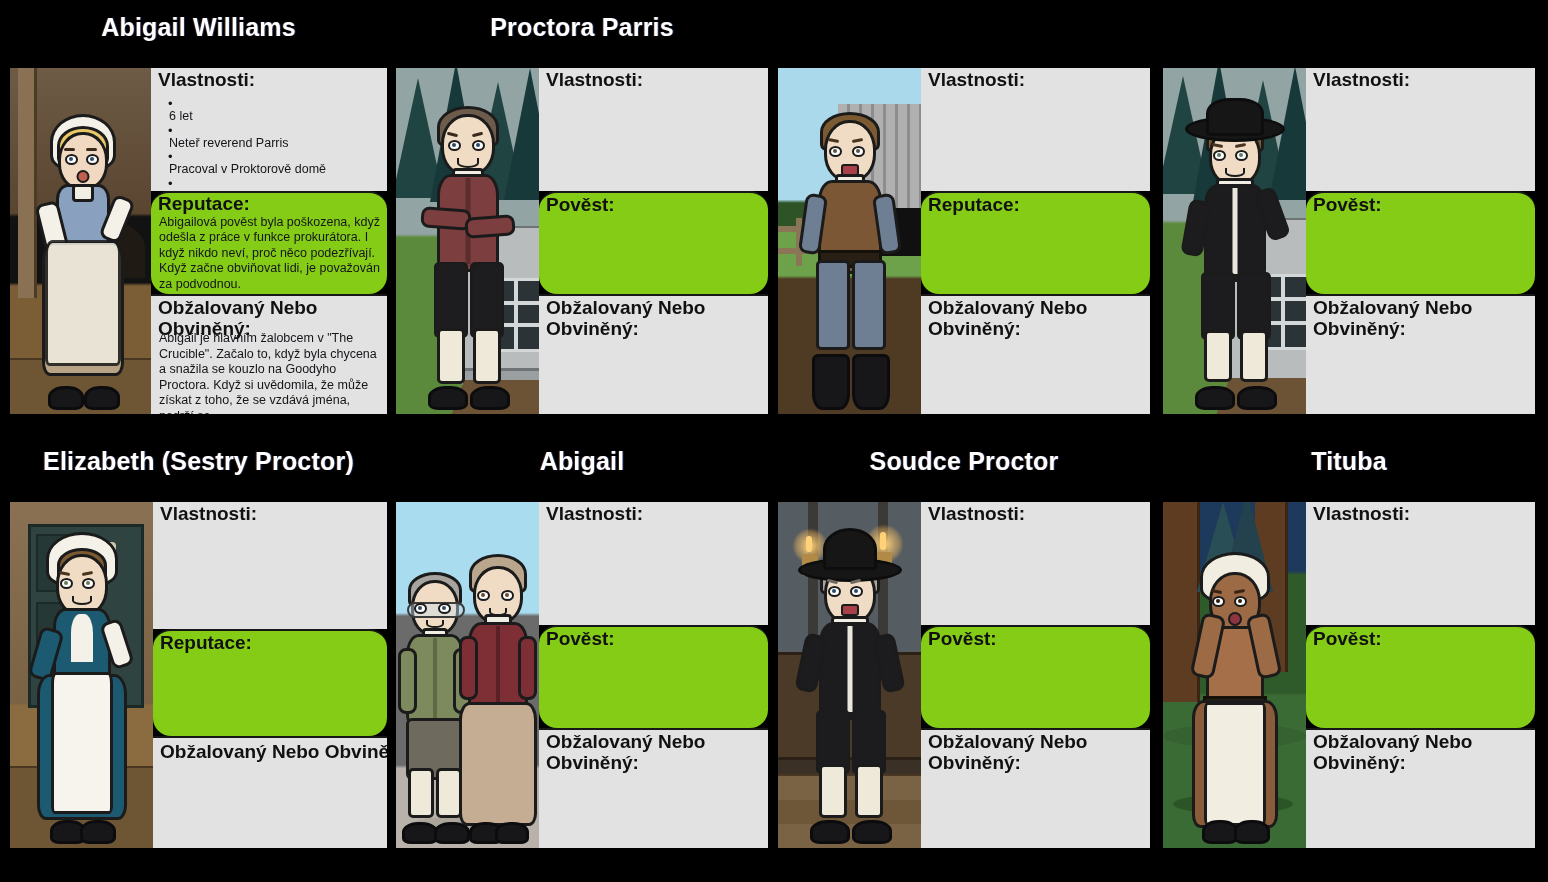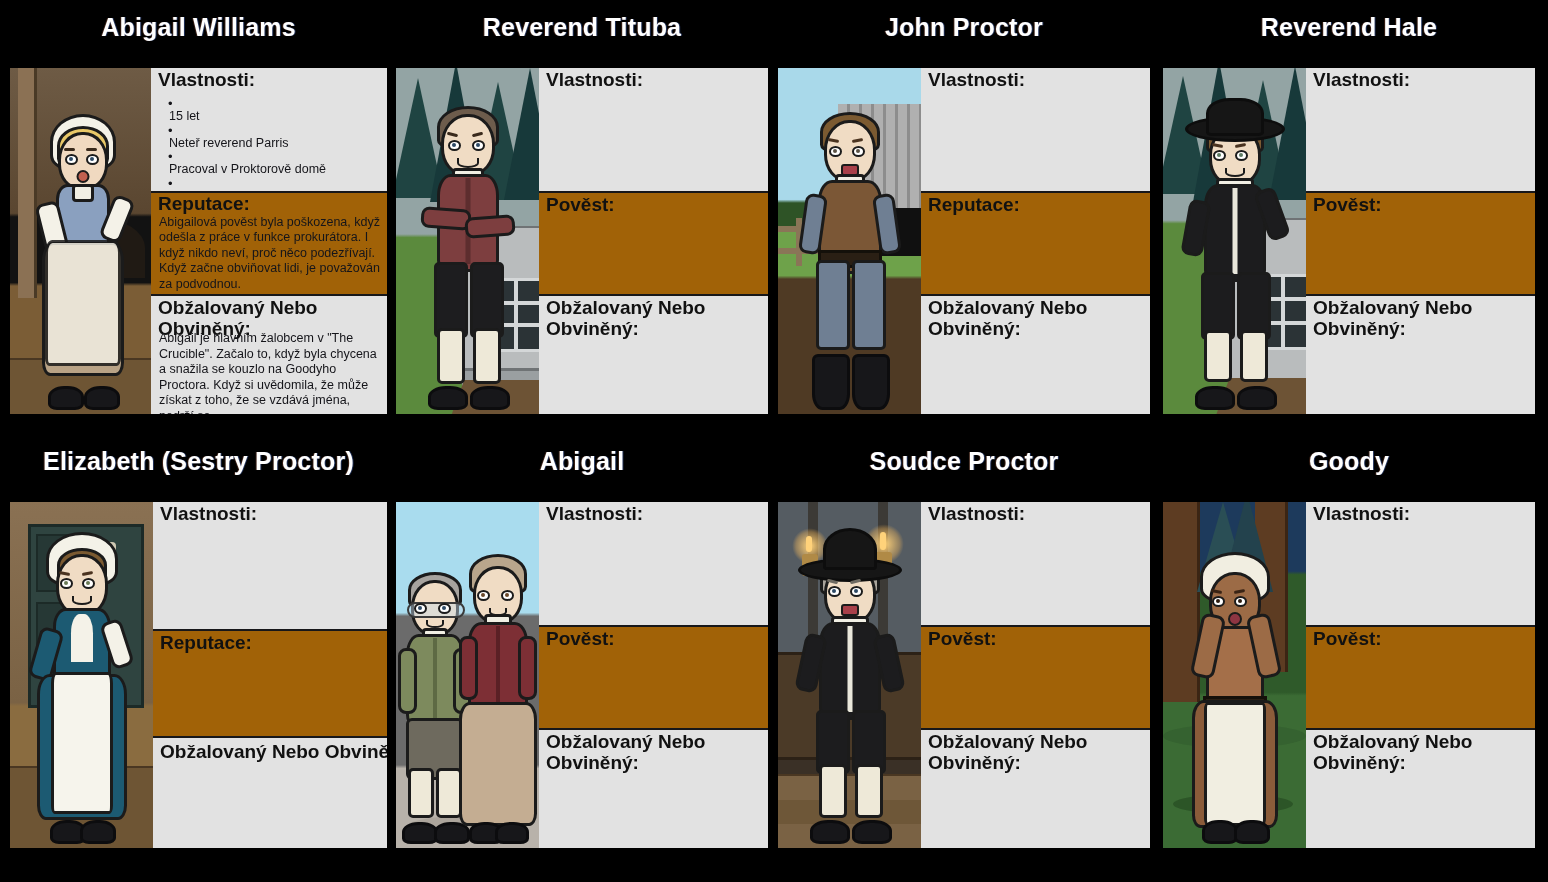--- a/index.html
+++ b/index.html
@@ -41,21 +41,21 @@
   .shoe{position:absolute;background:#17171a;border:3px solid #0c0c0e;border-radius:45% 45% 25% 25%;}
   .collar{position:absolute;left:50%;transform:translateX(-50%);background:#f1efe4;border:3px solid #1b1b1b;border-radius:4px;}
   .placket{position:absolute;left:50%;transform:translateX(-50%);background:#efeee6;}
   .bonnet{position:absolute;left:50%;transform:translateX(-50%);background:#f4f2e8;border:3px solid #1b1b1b;border-radius:52% 52% 28% 28%;}
 
   
   .panels{flex:1 1 auto;display:flex;flex-direction:column;min-width:0;}
   .panel{position:relative;border-top:2px solid #17171a;overflow:visible;}
   .panel:first-child{border-top:none;}
   .panel.shade-a{background:#e2e2e2;}
-  .panel.shade-b{background:#a16207;}
+  .panel.shade-b{background:#84cc16;border-radius:18px;}
   .panel-head{
     position:absolute;left:7px;top:1px;right:0;
     font-size:19px;font-weight:600;color:#111;line-height:21px;white-space:pre-line;
   }
   .panel-head.nowrap{white-space:nowrap;}
   .panel-body{
     position:absolute;left:8px;right:6px;
     font-size:12.5px;line-height:15.5px;color:#15151a;
   }
   .bul{margin:0;padding:0;list-style:none;}
@@ -102,21 +102,21 @@
           <div class="shoe" style="left:14px;bottom:0;width:30px;height:18px;"></div>
           <div class="shoe" style="right:12px;bottom:0;width:30px;height:18px;"></div>
         </div>
       </div>
 
       <div class="panels">
         <div class="panel shade-a" style="height:124px;">
           <div class="panel-head">Vlastnosti:</div>
           <div class="panel-body" style="top:30px;">
             <ul class="bul">
-              <li><span class="dot">•</span><span>15 let</span></li>
+              <li><span class="dot">•</span><span>6 let</span></li>
               <li><span class="dot">•</span><span>Neteř reverend Parris</span></li>
               <li><span class="dot">•</span><span>Pracoval v Proktorově domě</span></li>
               <li><span class="dot">•</span><span>Měl vztah s Johnnem Proctorem</span></li>
               <li><span class="dot">•</span><span>Byla odstraněna</span></li>
             </ul>
           </div>
         </div>
         <div class="panel shade-b" style="height:103px;">
           <div class="overlap-head">Reputace:</div>
           <div class="panel-body" style="top:22px;">Abigailová pověst byla poškozena, když odešla z práce v funkce prokurátora. I když nikdo neví, proč něco podezřívají. Když začne obviňovat lidi, je považován za podvodnou.</div>
@@ -124,21 +124,21 @@
         <div class="panel shade-a" style="height:119px;">
           <div class="panel-head">Obžalovaný Nebo
 Obviněný:</div>
           <div class="panel-body" style="top:35px;">Abigail je hlavním žalobcem v "The Crucible". Začalo to, když byla chycena a snažila se kouzlo na Goodyho Proctora. Když si uvědomila, že může získat z toho, že se vzdává jména, nedrží se.</div>
         </div>
       </div>
     </div>
   </div>
 
   <div class="cell" style="left:396px;top:12px;width:372px;height:402px;">
-    <div class="cell-title">Reverend Tituba</div>
+    <div class="cell-title">Proctora Parris</div>
     <div class="cell-body" style="top:56px;width:372px;height:346px;">
       <div class="art" style="width:143px;height:346px;background:#8d9e9e;">
         <div class="sky" style="background:linear-gradient(#93a4a4 0%,#93a4a4 48%,#5b8a3d 49%,#5b8a3d 100%);"></div>
         <div class="tree" style="left:-4px;top:10px;border-bottom:120px solid #1f4442;"></div>
         <div class="tree" style="left:34px;top:-6px;border-bottom:140px solid #17393a;"></div>
         <div class="tree" style="left:76px;top:14px;border-bottom:118px solid #1f4442;"></div>
         <div class="tree" style="left:108px;top:0;border-bottom:132px solid #17393a;"></div>
         <div class="wall" style="left:66px;top:158px;width:110px;height:150px;"></div>
         <div class="window" style="left:96px;top:210px;width:44px;height:68px;">
           <div class="win-bar" style="left:19px;top:0;width:4px;height:100%;"></div>
@@ -184,21 +184,20 @@
         <div class="panel shade-a" style="height:119px;">
           <div class="panel-head">Obžalovaný Nebo
 Obviněný:</div>
           <div class="panel-body" style="top:46px;"></div>
         </div>
       </div>
     </div>
   </div>
 
   <div class="cell" style="left:778px;top:12px;width:372px;height:402px;">
-    <div class="cell-title">John Proctor</div>
     <div class="cell-body" style="top:56px;width:372px;height:346px;">
       <div class="art" style="width:143px;height:346px;background:#7c5c3d;">
         <div class="sky" style="background:linear-gradient(#a9d9ea 0%,#a9d9ea 38%,#2e5326 39%,#2e5326 46%,#6ea24a 47%,#6ea24a 60%,#4f3a24 61%,#4f3a24 100%);"></div>
         <div style="position:absolute;left:60px;top:36px;width:90px;height:130px;background:#b7b7b7;"></div>
         <div style="position:absolute;left:60px;top:36px;width:90px;height:130px;background:repeating-linear-gradient(90deg,#b0b0b0 0 9px,#8d8d8d 9px 12px);"></div>
         <div style="position:absolute;left:56px;top:140px;width:94px;height:48px;background:#101010;"></div>
         <div style="position:absolute;left:0;top:158px;width:58px;height:6px;background:#8a7557;"></div>
         <div style="position:absolute;left:0;top:180px;width:58px;height:6px;background:#8a7557;"></div>
         <div style="position:absolute;left:18px;top:150px;width:6px;height:48px;background:#8a7557;"></div>
         <div class="figure" style="width:100px;height:300px;">
@@ -236,21 +235,20 @@
         <div class="panel shade-a" style="height:119px;">
           <div class="panel-head">Obžalovaný Nebo
 Obviněný:</div>
           <div class="panel-body" style="top:46px;"></div>
         </div>
       </div>
     </div>
   </div>
 
   <div class="cell" style="left:1163px;top:12px;width:372px;height:402px;">
-    <div class="cell-title">Reverend Hale</div>
     <div class="cell-body" style="top:56px;width:372px;height:346px;">
       <div class="art" style="width:143px;height:346px;background:#8d9e9e;">
         <div class="sky" style="background:linear-gradient(#93a4a4 0%,#93a4a4 44%,#5b8a3d 45%,#5b8a3d 100%);"></div>
         <div class="tree" style="left:-6px;top:8px;border-bottom:118px solid #1f4442;"></div>
         <div class="tree" style="left:30px;top:-8px;border-bottom:142px solid #17393a;"></div>
         <div class="tree" style="left:74px;top:12px;border-bottom:120px solid #1f4442;"></div>
         <div class="tree" style="left:106px;top:-2px;border-bottom:134px solid #17393a;"></div>
         <div class="wall" style="left:66px;top:150px;width:112px;height:160px;"></div>
         <div class="window" style="left:96px;top:206px;width:44px;height:70px;">
           <div class="win-bar" style="left:19px;top:0;width:4px;height:100%;"></div>
@@ -481,21 +479,21 @@
         <div class="panel shade-a" style="height:119px;">
           <div class="panel-head">Obžalovaný Nebo
 Obviněný:</div>
           <div class="panel-body" style="top:46px;"></div>
         </div>
       </div>
     </div>
   </div>
 
   <div class="cell" style="left:1163px;top:446px;width:372px;height:402px;">
-    <div class="cell-title">Goody</div>
+    <div class="cell-title">Tituba</div>
     <div class="cell-body" style="top:56px;width:372px;height:346px;">
       <div class="art" style="width:143px;height:346px;background:#2f5a2a;">
         <div class="sky" style="background:linear-gradient(#1d3a5c 0%,#1d3a5c 20%,#2f5a2a 21%,#2f5a2a 55%,#3b6b34 56%,#3b6b34 100%);"></div>
         <div style="position:absolute;left:0;top:0;width:34px;height:200px;background:#5d3c22;border-right:3px solid #3b2514;"></div>
         <div style="position:absolute;left:92px;top:0;width:30px;height:170px;background:#5d3c22;border-right:3px solid #3b2514;"></div>
         <div class="tree" style="left:34px;top:0;border-bottom:90px solid #2a4e55;"></div>
         <div class="tree" style="left:58px;top:-10px;border-bottom:100px solid #23424d;"></div>
         <div style="position:absolute;left:0;bottom:100px;width:143px;height:24px;background:#356230;border-radius:50%;"></div>
         <div style="position:absolute;left:10px;bottom:34px;width:120px;height:20px;background:#2c5527;border-radius:50%;"></div>
         <div class="figure" style="width:106px;height:292px;">

